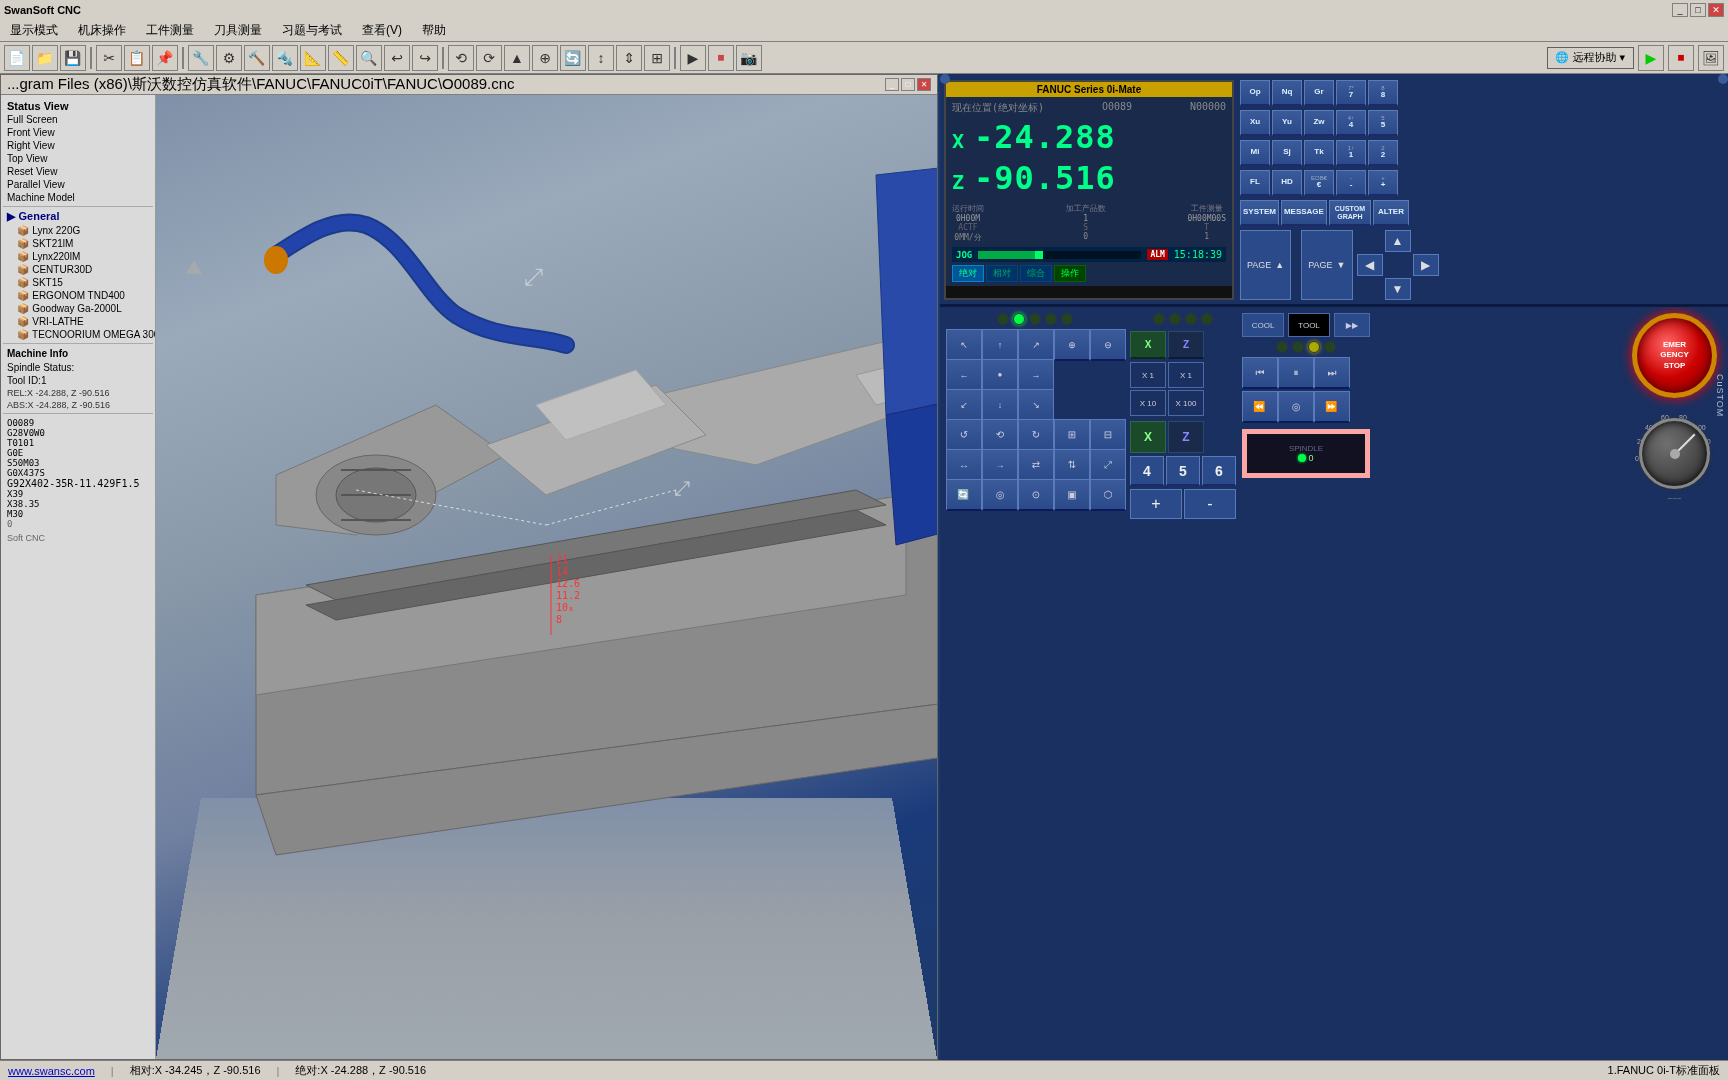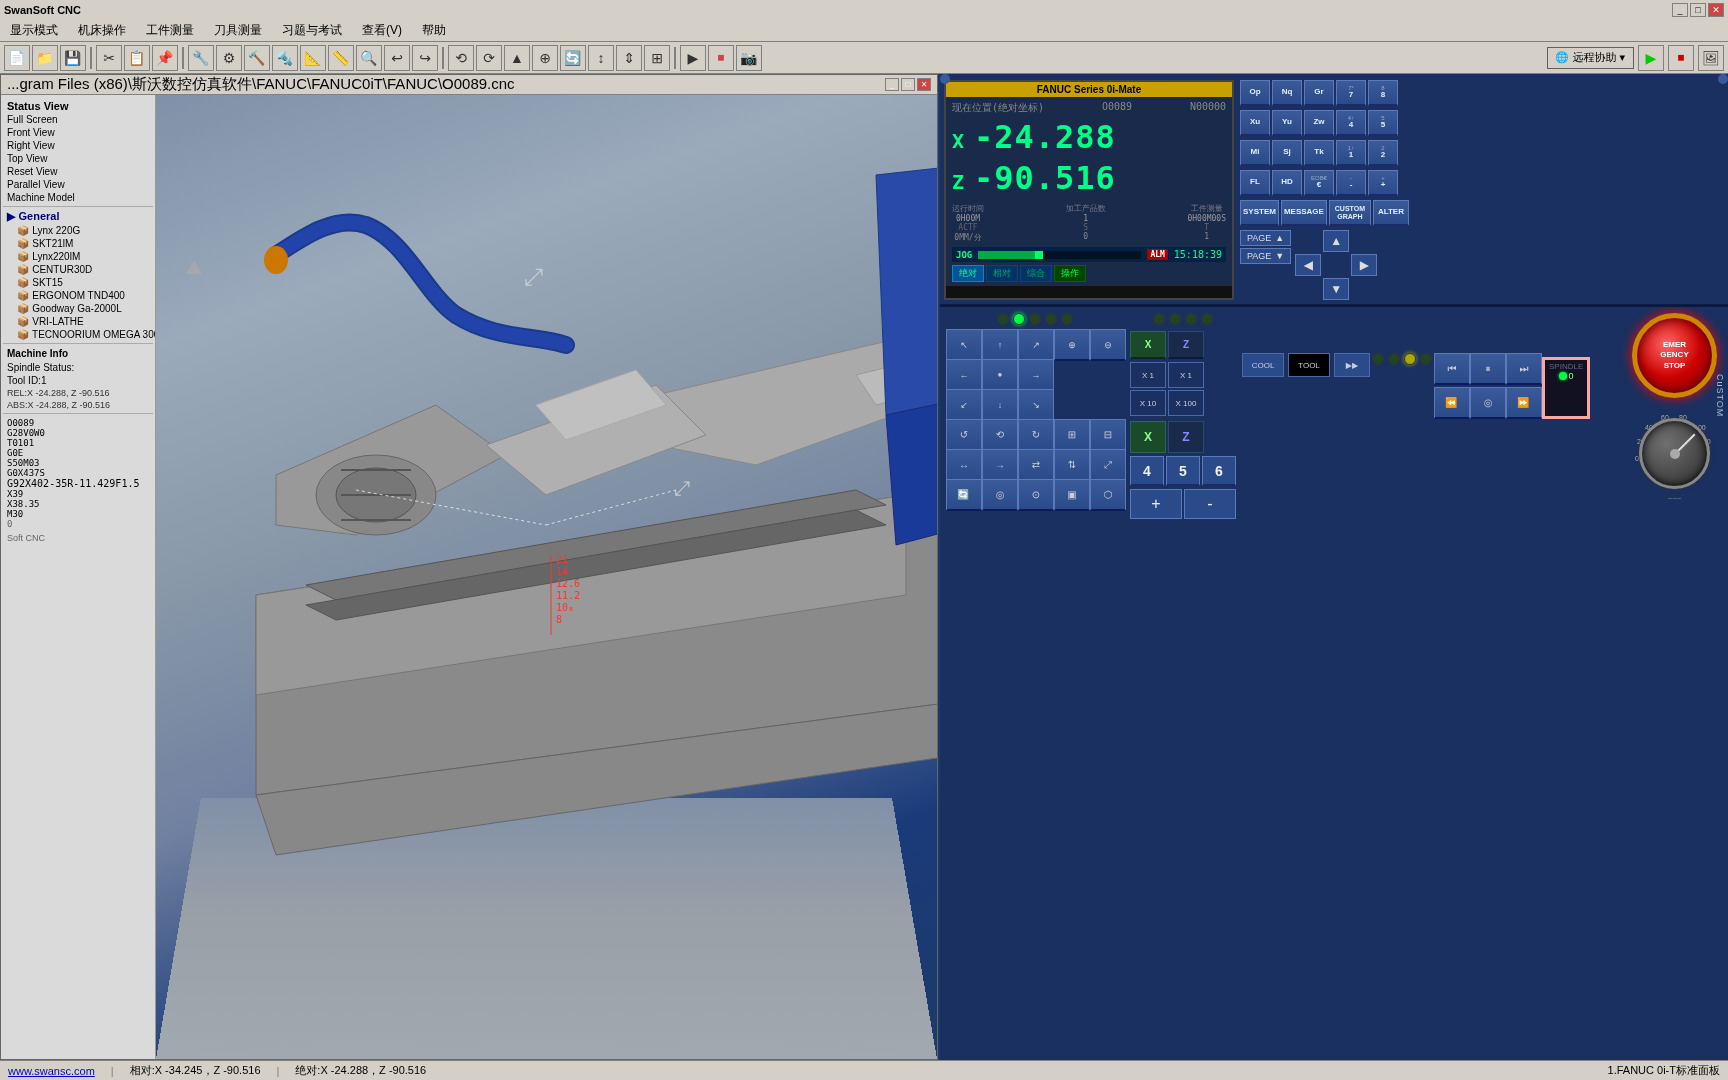--- a/index.html
+++ b/index.html
@@ -530,21 +530,21 @@
           </div>
         <div class="k wide2">
             <div class="kmain" style="font-size:7px;">CUSTOM<br>GRAPH</div>
           </div>
         <div class="k med">
             <div class="kmain" style="font-size:8px;">ALTER</div>
           </div>
       </div>
 
       <div style="display:flex; gap:4px;">
-        <div style="display:flex; flex-direction:column; gap:2px;text-align:right;">
+        <div style="display:flex; flex-direction:row; gap:10px;text-align:right;">
           <div style="background:#2a4a8a; border:1px solid #5a7abb; color:#ddd; font-size:9px; padding:2px 6px; cursor:pointer; display:flex; gap:4px; align-items:center;">
             <span>PAGE</span>
               <span>▲</span>
           </div>
           <div style="background:#2a4a8a; border:1px solid #5a7abb; color:#ddd; font-size:9px; padding:2px 6px; cursor:pointer; display:flex; gap:4px; align-items:center;">
             <span>PAGE</span>
               <span>▼</span>
           </div>
         </div>
 
@@ -649,21 +649,21 @@
         <div style="background:#2a4a8a; border:1px solid #5a7abb; border-bottom:2px solid #1a2a6a; color:#eee; font-size:14px; font-weight:bold; width:34px; height:30px; display:flex; align-items:center; justify-content:center; cursor:pointer;">5</div>
         <div style="background:#2a4a8a; border:1px solid #5a7abb; border-bottom:2px solid #1a2a6a; color:#eee; font-size:14px; font-weight:bold; width:34px; height:30px; display:flex; align-items:center; justify-content:center; cursor:pointer;">6</div>
       </div>
 
       <div style="display:flex; gap:2px;">
         <div style="background:#2a4a8a; border:1px solid #5a7abb; color:#eee; font-size:16px; width:52px; height:30px; display:flex; align-items:center; justify-content:center; cursor:pointer;">+</div>
         <div style="background:#2a4a8a; border:1px solid #5a7abb; color:#eee; font-size:16px; width:52px; height:30px; display:flex; align-items:center; justify-content:center; cursor:pointer;">-</div>
       </div>
     </div>
 
-    <div style="display:flex; flex-direction:row; gap:2px;margin-top:40px;">
+    <div style="display:flex; flex-direction:column; gap:2px;">
 
       <div style="display:flex; gap:4px; margin-bottom:2px;">
         <div style="background:#2a4a8a; border:1px solid #4a6aaa; color:#ccd; font-size:8px; width:42px; height:24px; display:flex; align-items:center; justify-content:center; cursor:pointer;">COOL</div>
         <div style="background:#000000; border:1px solid #4a6aaa; color:#ccd; font-size:8px; width:42px; height:24px; display:flex; align-items:center; justify-content:center; cursor:pointer;">TOOL</div>
         <div style="background:#2a4a8a; border:1px solid #4a6aaa; color:#ccd; font-size:8px; width:36px; height:24px; display:flex; align-items:center; justify-content:center; cursor:pointer;">▶▶</div>
       </div>
 
       <div style="display:flex; gap:4px; justify-content:center; margin-bottom:2px;">
         <div style="width:12px; height:12px; border-radius:50%; background:#224422; border:1px solid #333;"></div>
         <div style="width:12px; height:12px; border-radius:50%; background:#224422; border:1px solid #333;"></div>
@@ -673,21 +673,21 @@
 
       <div style="display:grid; grid-template-columns:repeat(3, 34px); gap:2px;">
         <div class="mc-btn" style="font-size:10px;">⏮</div>
         <div class="mc-btn" style="font-size:10px;">⏸</div>
         <div class="mc-btn" style="font-size:10px;">⏭</div>
         <div class="mc-btn" style="font-size:10px;">⏪</div>
         <div class="mc-btn" style="font-size:10px;">◎</div>
         <div class="mc-btn" style="font-size:10px;">⏩</div>
       </div>
 
-      <div style="margin-top:4px; background:#112; border:3px solid #fca5a5; padding:2px 4px;">
+      <div style="margin-top:4px; background:#112; border:5px solid #fca5a5; padding:10px 4px;">
         <div style="font-size:8px; color:#668; text-align:center;">SPINDLE</div>
         <div style="display:flex; align-items:center; gap:2px; justify-content:center;">
           <div style="width:8px; height:8px; border-radius:50%; background:#00ff44; box-shadow:0 0 3px #00ff44;"></div>
           <span style="color:#88ff88; font-size:9px;">0</span>
         </div>
       </div>
     </div>
 
     <div style="display:flex; flex-direction:column; align-items:center; gap:8px; margin-left:auto;">
 

